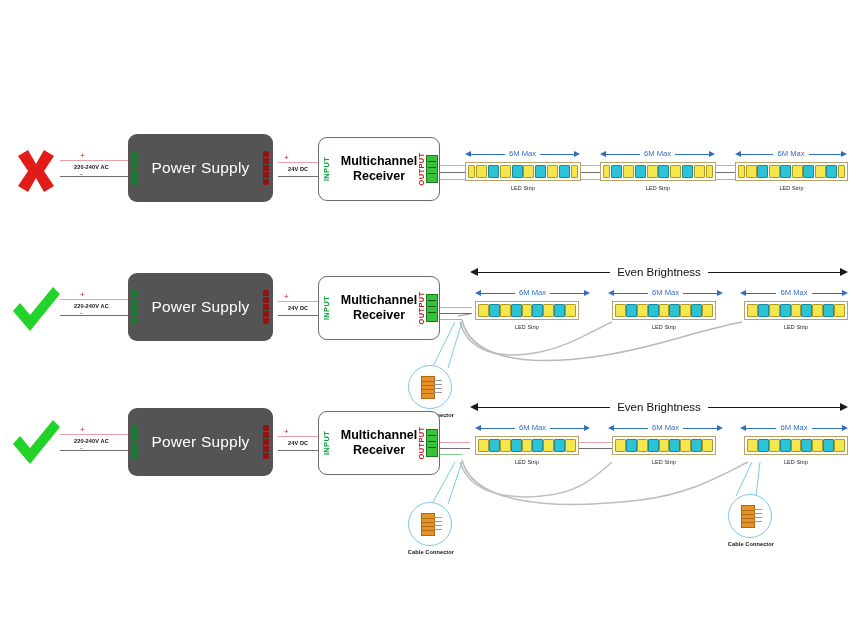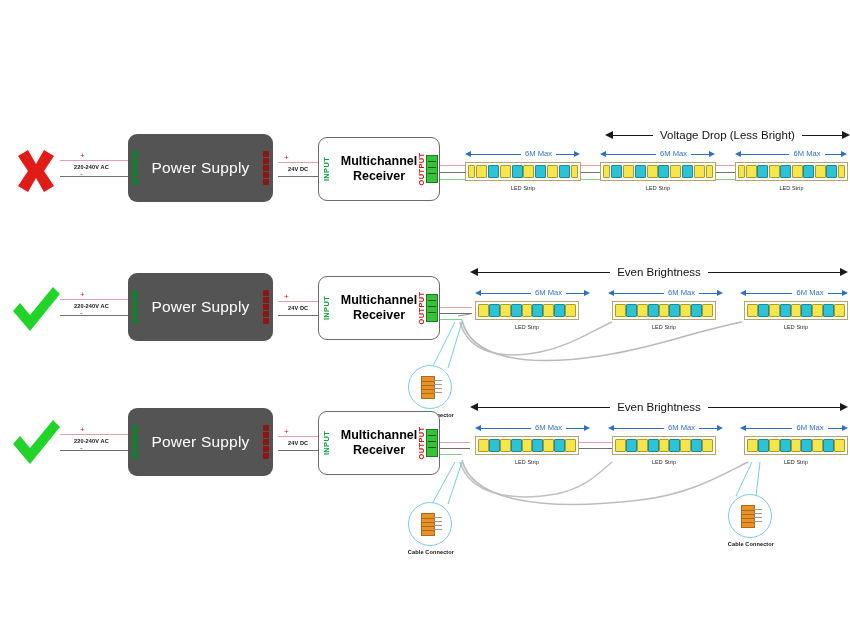--- a/index.html
+++ b/index.html
@@ -102,21 +102,21 @@
     position:absolute;top:6px;left:5px;right:5px;height:0;
     border-top:1px solid #2e6fc4;
   }
   .marrow .cap{
     position:absolute;top:2.5px;width:0;height:0;
     border-top:3.5px solid transparent;border-bottom:3.5px solid transparent;
   }
   .marrow .cap.l{left:0;border-right:6px solid #2e6fc4;}
   .marrow .cap.r{right:0;border-left:6px solid #2e6fc4;}
   .marrow .txt{
-    position:absolute;left:16px;width:100%;text-align:center;top:0px;
+    position:absolute;left:0;width:100%;text-align:center;top:0px;
     font-size:7.6px;color:#2e6fc4;background:transparent;line-height:12px;
   }
   .marrow .txt span{background:#fff;padding:0 4px;}
 
   .barrow{position:absolute;height:14px;}
   .barrow .bar{
     position:absolute;top:7px;left:7px;right:7px;height:0;
     border-top:1.1px solid #1a1a1a;
   }
   .barrow .cap{
@@ -221,26 +221,20 @@
         <i class="slit" style="top:5px;"></i>
           <i class="slit" style="top:11px;"></i>
           <i class="slit" style="top:17px;"></i>
       </span>
     </div>
 
     <div class="wire w-red" style="left:440px;top:45px;width:400px;"></div>
     <div class="wire w-gray" style="left:440px;top:52px;width:400px;"></div>
     <div class="wire w-green" style="left:440px;top:59px;width:400px;"></div>
 
-    <div class="barrow" style="left:605px;top:8px;width:245px;">
-      <i class="cap l"></i>
-        <i class="bar"></i>
-        <i class="cap r"></i>
-      <div class="txt"><span>Voltage Drop (Less Bright)</span></div>
-    </div>
 
     <div class="marrow" style="left:465px;top:28px;width:115px;">
       <i class="cap l"></i>
         <i class="bar"></i>
         <i class="cap r"></i>
       <div class="txt"><span>6M Max</span></div>
     </div>
     <div class="strip" style="left:465px;top:42px;width:116px;">
       <i class="led y half"></i>
         <i class="led y"></i>

